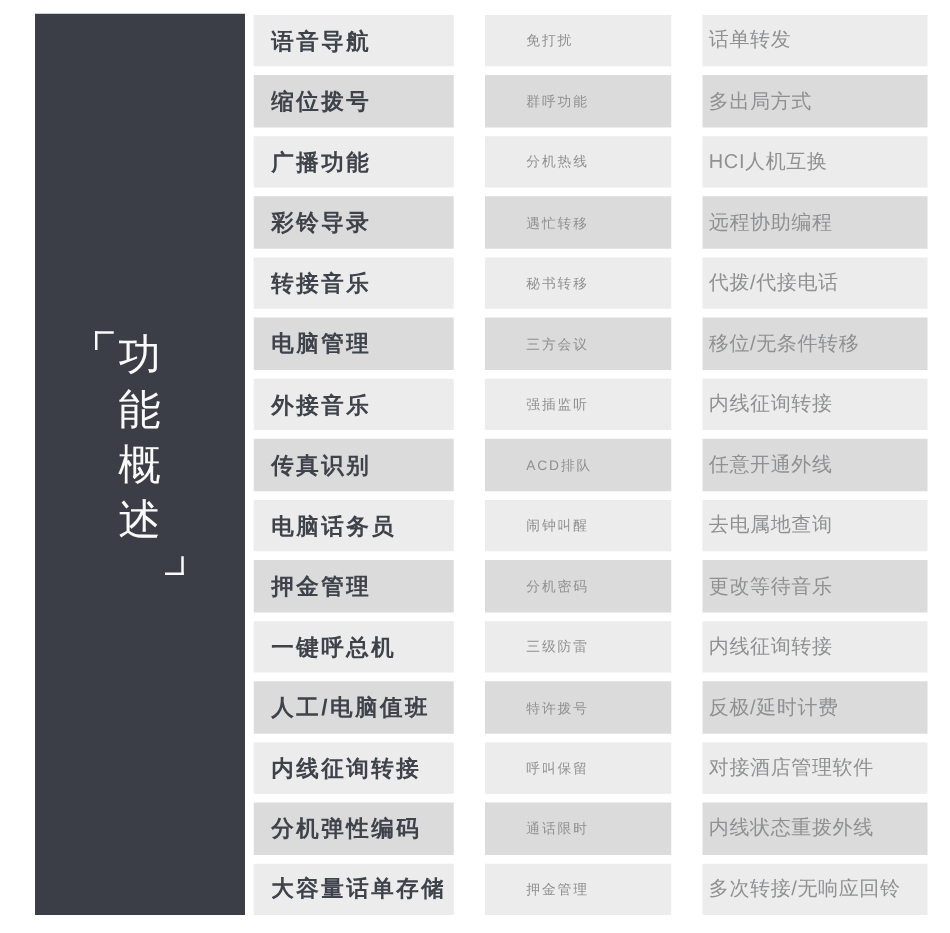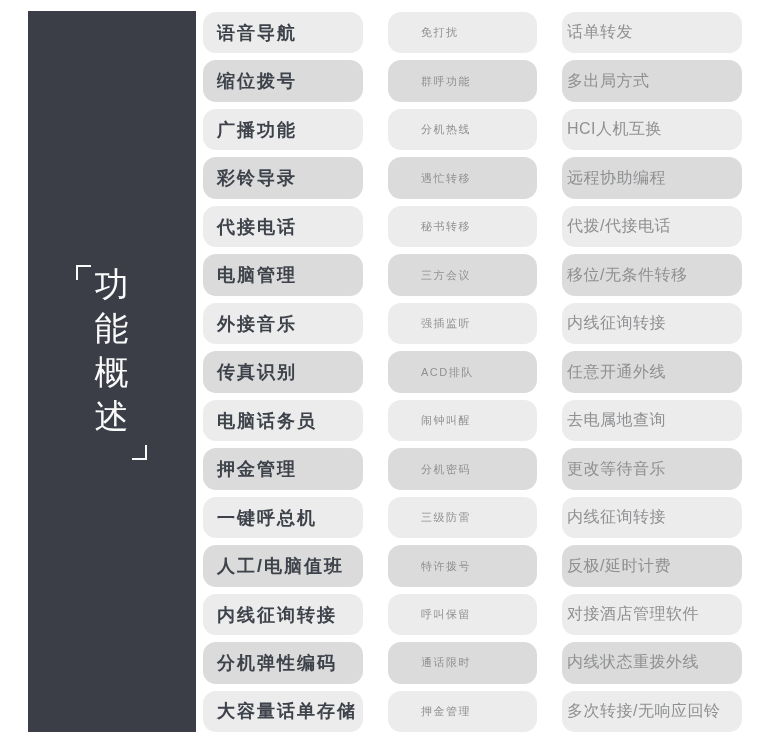--- a/index.html
+++ b/index.html
@@ -78,21 +78,20 @@
     column-gap: 25px;
     grid-auto-rows: 41.4px;
     row-gap: 7.1px;
   }
   .row { display: contents; }
   .cell {
     display: flex;
     align-items: center;
     box-sizing: border-box;
     white-space: nowrap;
-    border-radius: 13px;
   }
   .grid > .row:nth-child(odd)  > .cell { background: var(--row-light); }
   .grid > .row:nth-child(even) > .cell { background: var(--row-dark); }
   .c1 {
     padding-left: 14px;
     font-size: 18px;
     font-weight: 700;
     letter-spacing: 2px;
     color: var(--col1-text);
   }
@@ -142,21 +141,21 @@
       <div class="cell c1">广播功能</div>
       <div class="cell c2">分机热线</div>
       <div class="cell c3">HCI人机互换</div>
     </div>
     <div class="row">
       <div class="cell c1">彩铃导录</div>
       <div class="cell c2">遇忙转移</div>
       <div class="cell c3">远程协助编程</div>
     </div>
     <div class="row">
-      <div class="cell c1">代接电话</div>
+      <div class="cell c1">转接音乐</div>
       <div class="cell c2">秘书转移</div>
       <div class="cell c3">代拨/代接电话</div>
     </div>
     <div class="row">
       <div class="cell c1">电脑管理</div>
       <div class="cell c2">三方会议</div>
       <div class="cell c3">移位/无条件转移</div>
     </div>
     <div class="row">
       <div class="cell c1">外接音乐</div>

